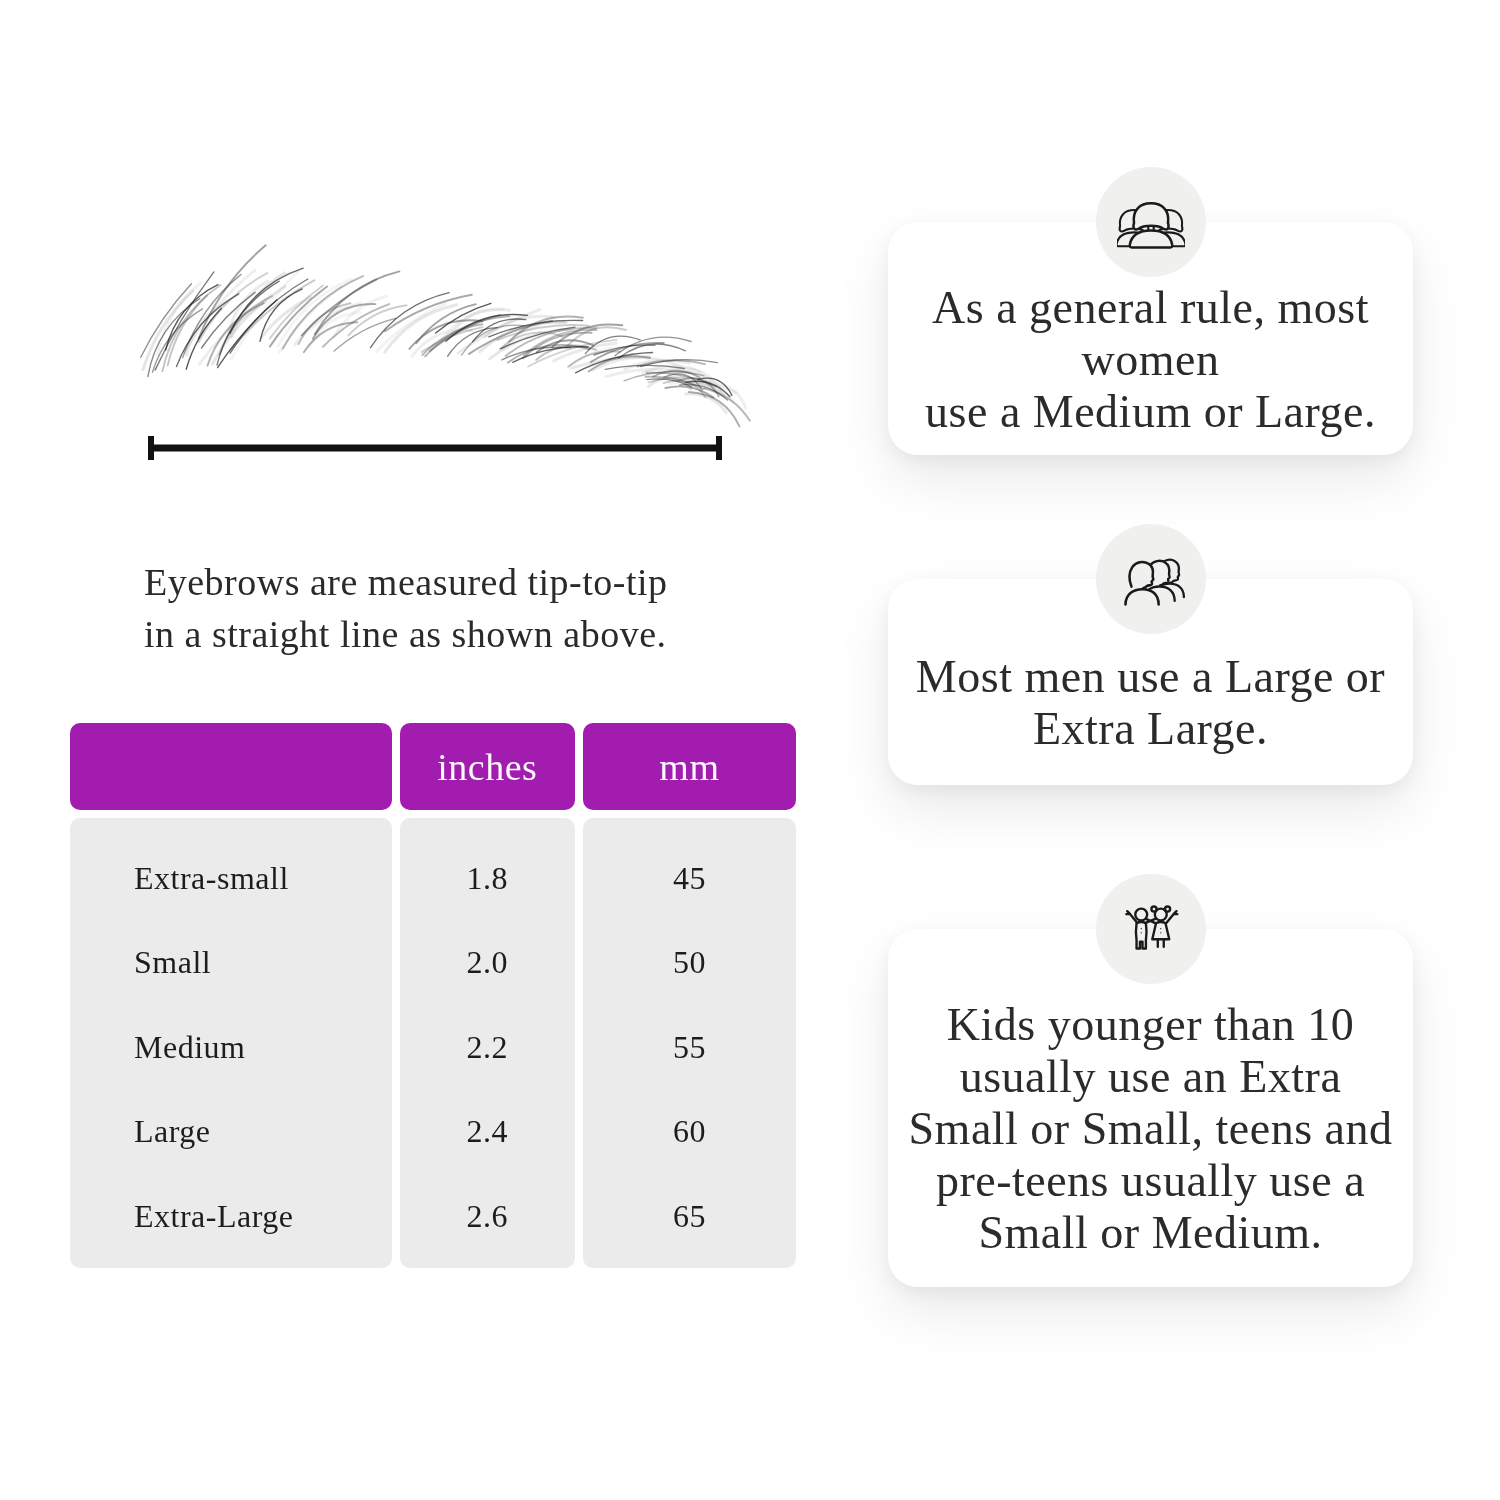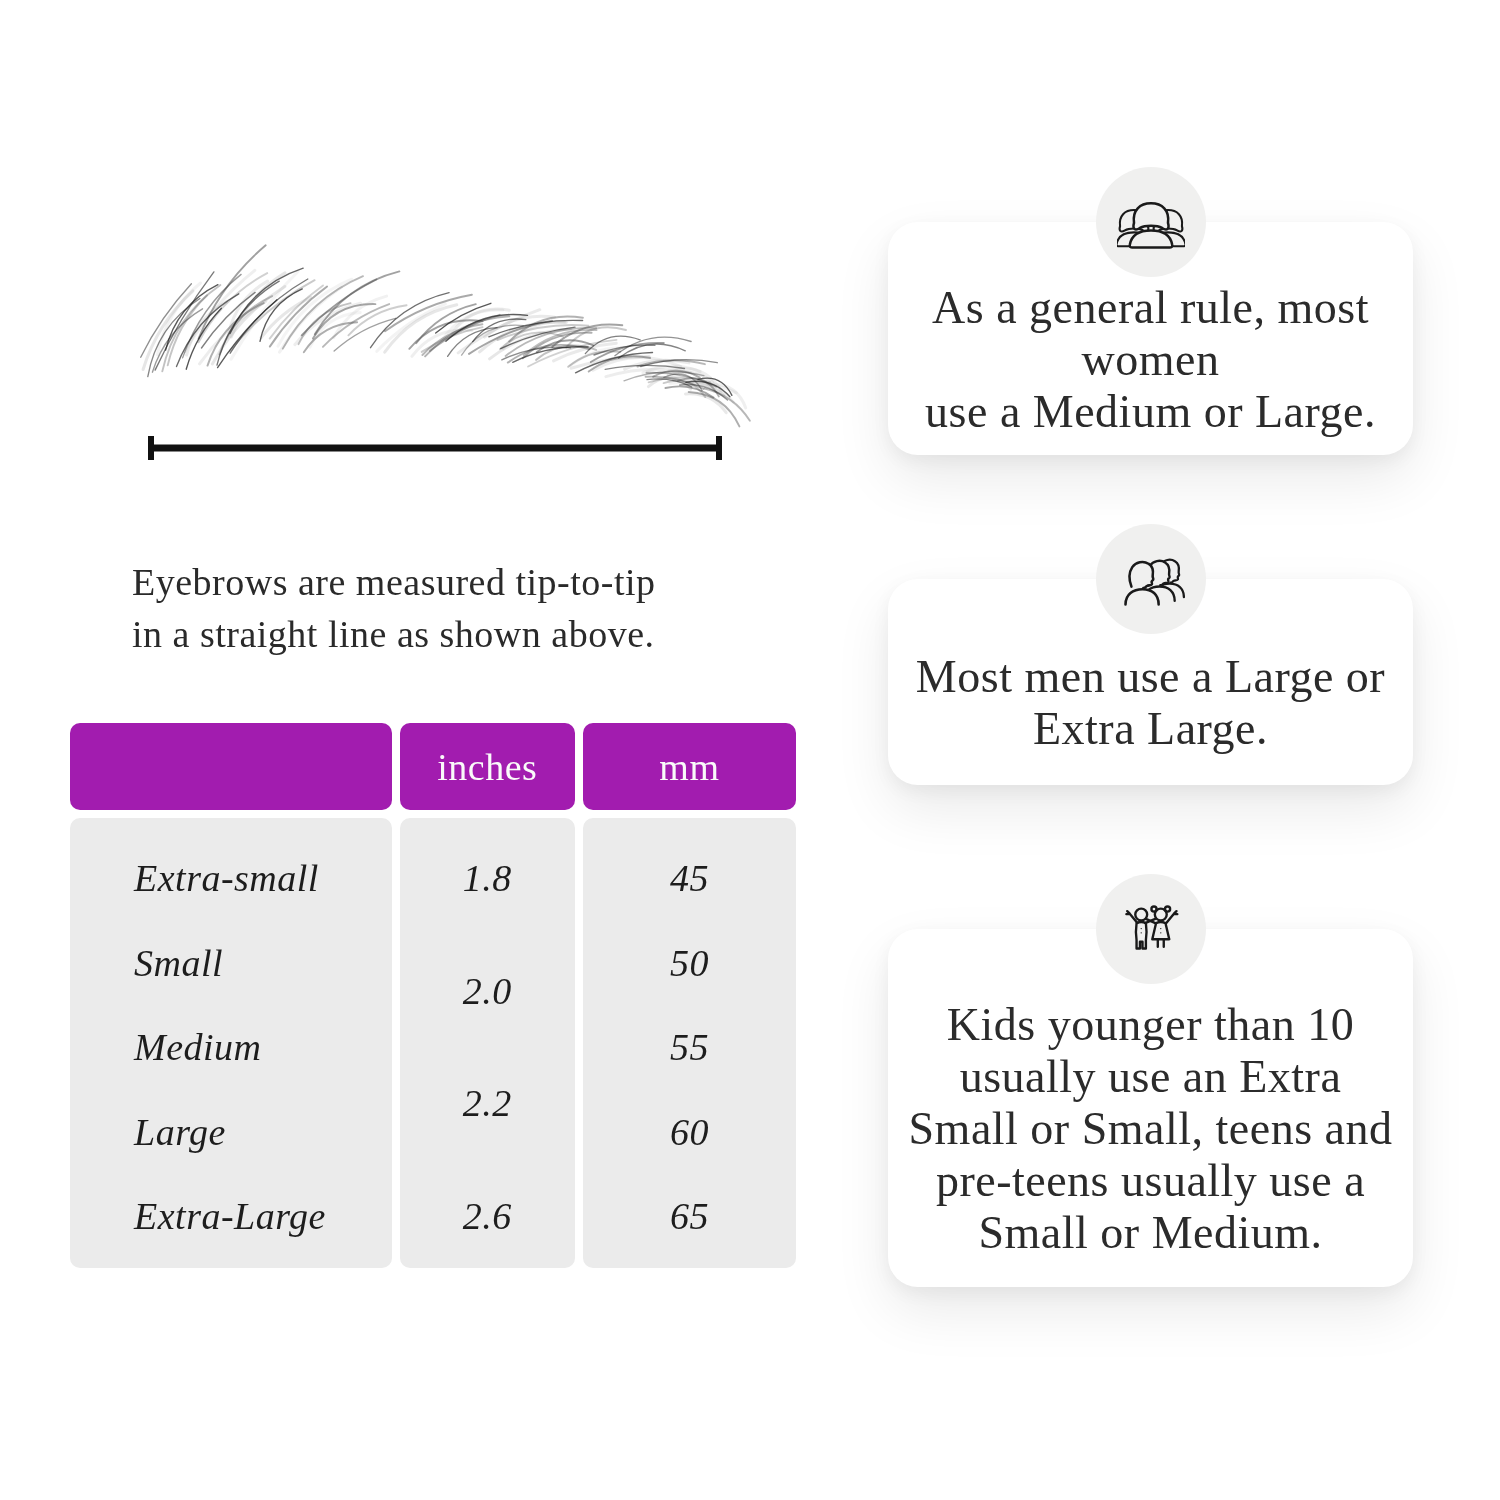--- a/index.html
+++ b/index.html
@@ -8,44 +8,43 @@
     width:1500px;height:1500px;
     background:#ffffff;
     font-family:"Liberation Serif","DejaVu Serif",serif;
     color:#212121;
     overflow:hidden;
   }
   
   .brow-svg{position:absolute;left:112px;top:216px;width:645px;height:222px;overflow:visible;}
   .measure-svg{position:absolute;left:146px;top:432px;width:578px;height:32px;}
   .figure-caption{
-    position:absolute;left:132px;top:518px;width:620px;
+    position:absolute;left:144px;top:518px;width:620px;
     font-size:38px;line-height:52px;color:#2a2a2a;
     letter-spacing:0.5px;
   }
   .figure-caption span{display:block;}
   
   .size-table{position:absolute;left:70px;top:723px;width:726px;}
   .thead{display:flex;gap:8px;height:87px;margin-bottom:8px;}
   .th{
     background:#a21caf;border-radius:10px;color:#fafafa;
     display:flex;align-items:center;justify-content:center;
     font-size:38px;letter-spacing:0.5px;
   }
   .tbody{display:flex;gap:8px;height:450px;}
   .tcol{
     background:#ebebeb;border-radius:10px;
     display:flex;flex-direction:column;justify-content:space-between;
     padding:34px 0 26px 0;box-sizing:border-box;
   }
   .c1{width:338px;} .c2{width:184px;} .c3{width:224px;}
   .cell{
-    height:52px;display:flex;align-items:center;font-size:38px;color:#1d1d1d;
+    height:52px;display:flex;align-items:center;font-size:32px;color:#1d1d1d;
     letter-spacing:0.5px;
-    font-style:italic;
   }
   .c1 .cell{padding-left:64px;justify-content:flex-start;}
   .c2 .cell,.c3 .cell{justify-content:center;}
   
   .cards{position:absolute;left:888px;top:0;width:525px;height:1500px;}
   .card{
     position:absolute;left:0;width:525px;background:#ffffff;border-radius:30px;
     box-shadow:0 24px 55px rgba(0,0,0,0.085), 0 6px 18px rgba(0,0,0,0.05);
     display:flex;flex-direction:column;align-items:center;justify-content:center;
     text-align:center;font-size:46px;line-height:52px;color:#2b2b2b;
@@ -224,20 +223,21 @@
         <div class="cell">Extra-small</div>
         <div class="cell">Small</div>
         <div class="cell">Medium</div>
         <div class="cell">Large</div>
         <div class="cell">Extra-Large</div>
       </div>
       <div class="tcol c2">
         <div class="cell">1.8</div>
         <div class="cell">2.0</div>
         <div class="cell">2.2</div>
+        <div class="cell">2.4</div>
         <div class="cell">2.6</div>
       </div>
       <div class="tcol c3">
         <div class="cell">45</div>
         <div class="cell">50</div>
         <div class="cell">55</div>
         <div class="cell">60</div>
         <div class="cell">65</div>
       </div>
     </div>

